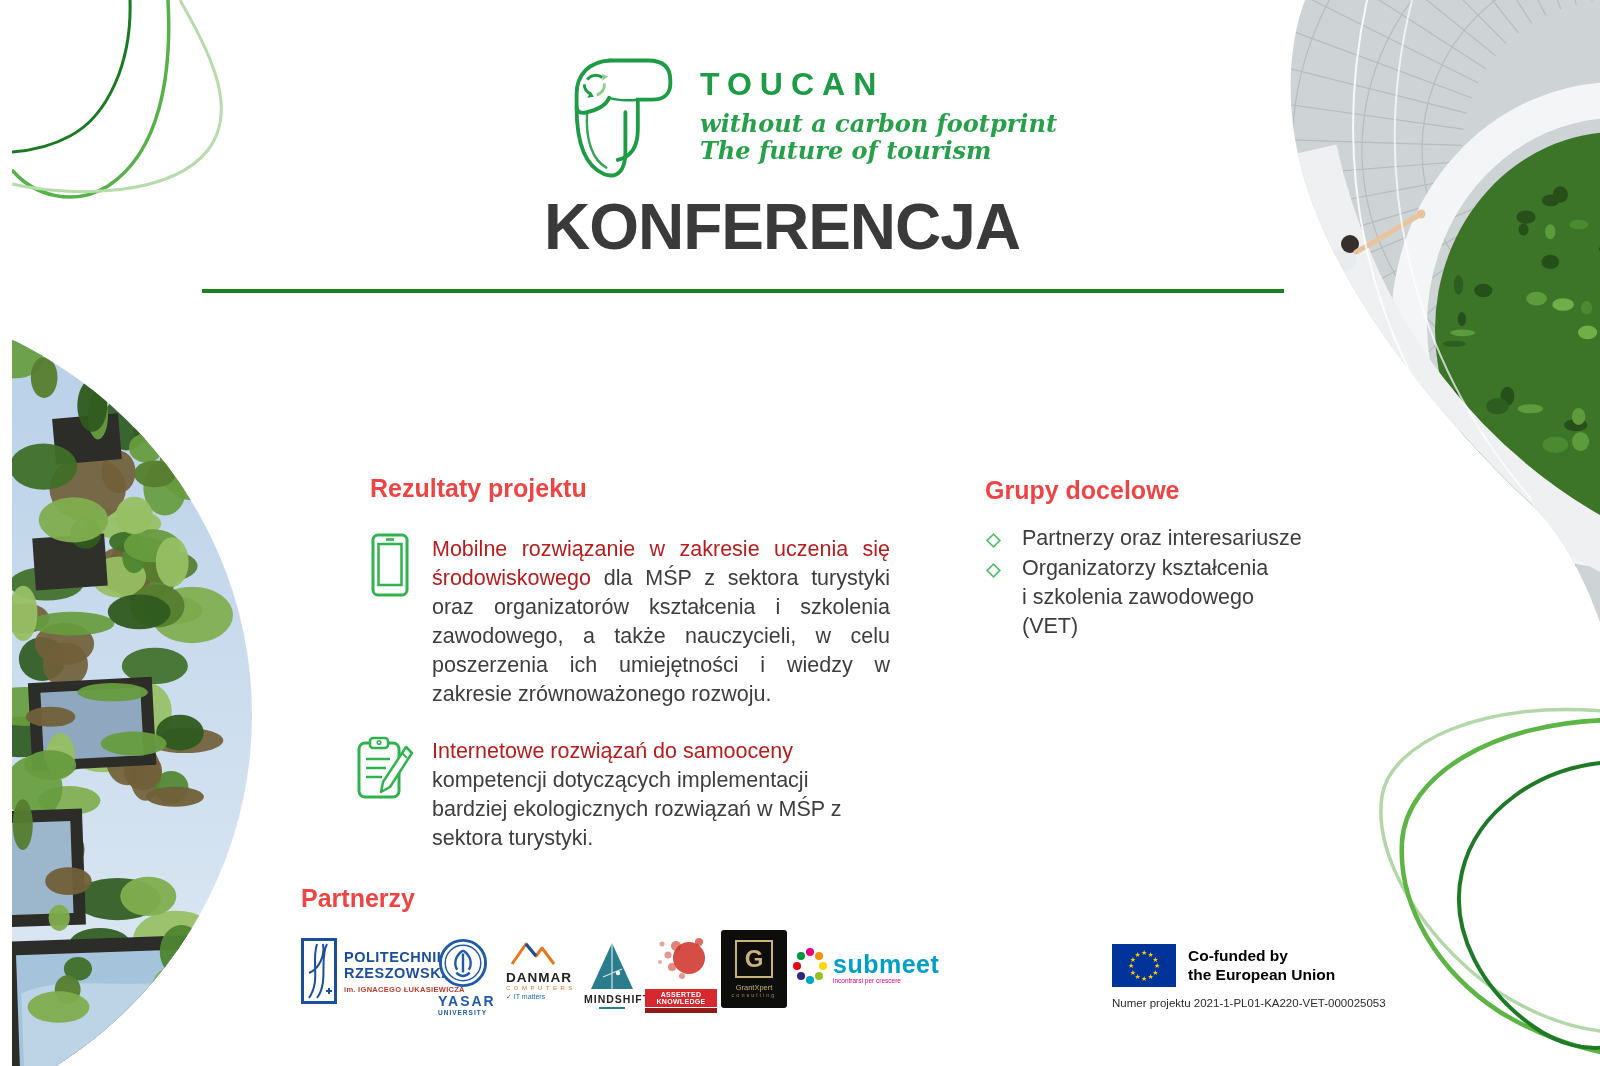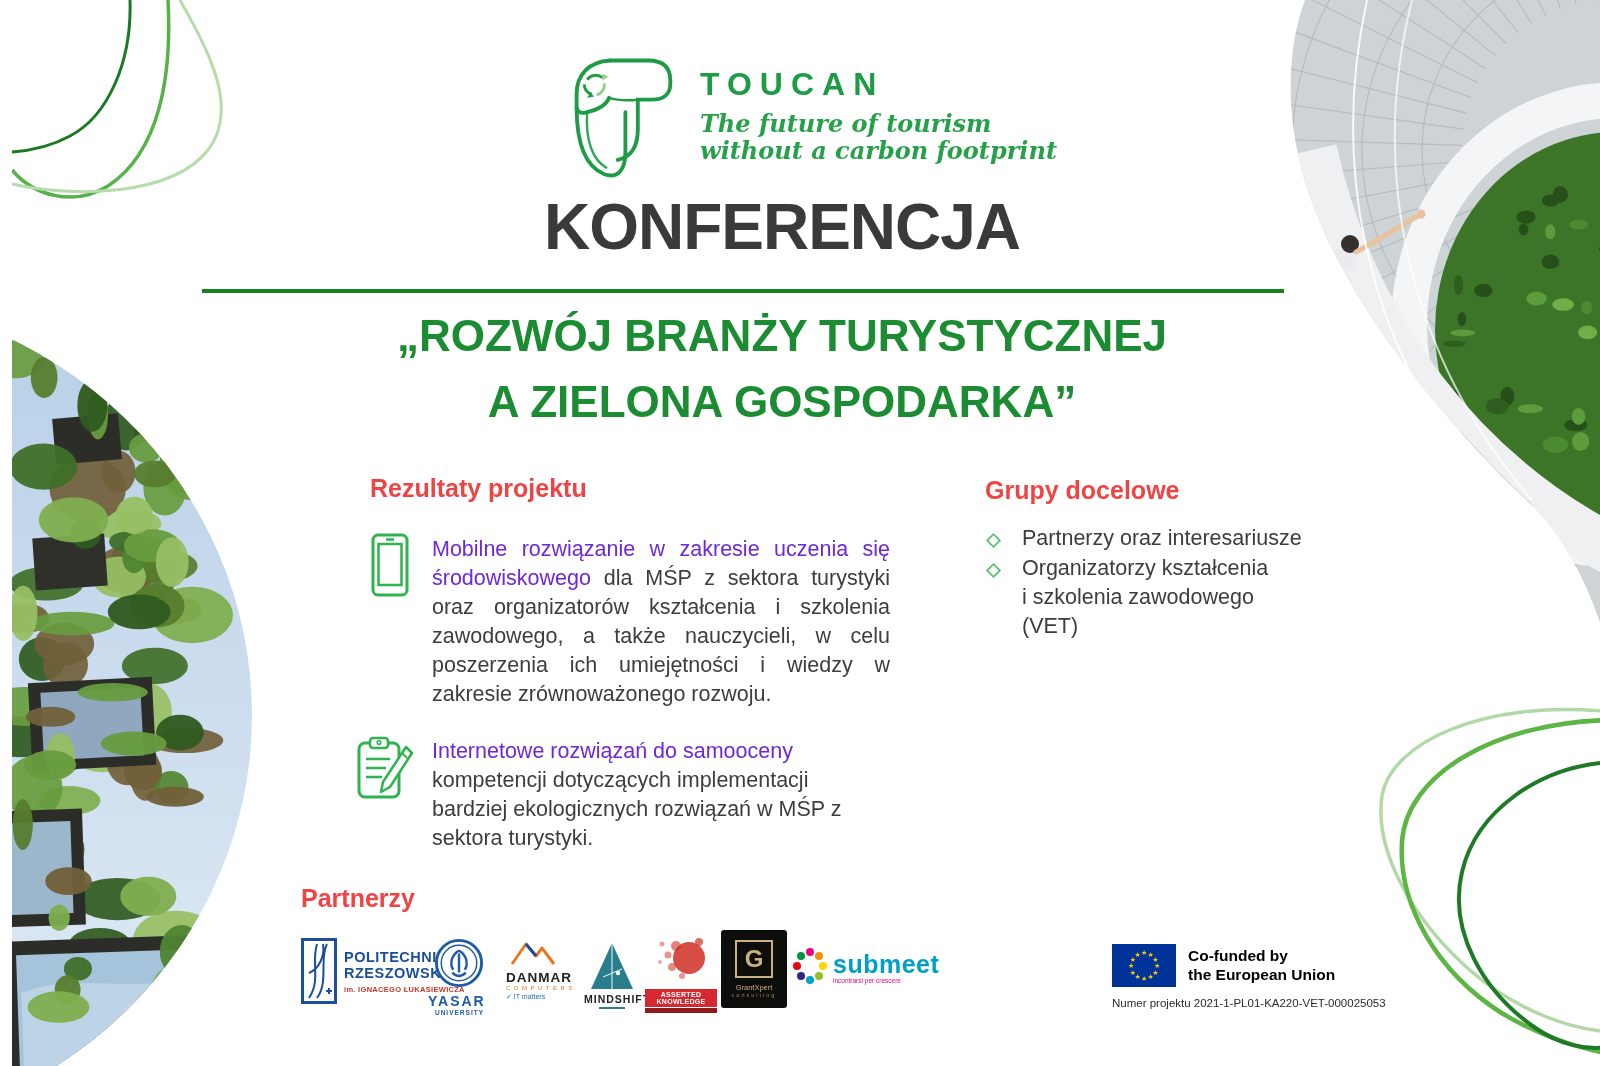--- a/index.html
+++ b/index.html
@@ -30,34 +30,34 @@
 
   .section-heading{font-size:25px;font-weight:bold;color:#ef4444;}
   .h-results{left:358px;top:474px;}
   .h-targets{left:973px;top:476px;}
   .h-partners{left:289px;top:884px;}
 
   .res-icon-1{left:358px;top:532px;}
   .res-text-1{left:420px;top:535px;width:458px;font-size:21.5px;line-height:29px;text-align:justify;}
   .res-icon-2{left:344px;top:735px;}
   .res-text-2{left:420px;top:737px;width:424px;font-size:21.5px;line-height:29px;}
-  .green{color:#6d28d9;}
+  .green{color:#b91c1c;}
 
   .tg-list{left:973px;top:524px;width:330px;}
   .tg-item{display:flex;align-items:flex-start;margin-bottom:1px;font-size:21.5px;line-height:29px;color:#3d3d3d;}
   .tg-item svg{flex:0 0 17px;margin:8px 20px 0 0;}
   .pre{white-space:pre-line;}
 
   
   .logo{position:absolute;}
   .lp-pol{left:289px;top:938px;display:flex;align-items:center;}
   .pol-text{margin-left:7px;}
   .pol-l1,.pol-l2{font-size:14.5px;font-weight:bold;color:#1b4f9c;line-height:16.5px;letter-spacing:.5px;}
   .pol-l3{font-size:7.5px;font-weight:bold;color:#c0392b;margin-top:3px;letter-spacing:.3px;}
-  .lp-yasar{left:416px;top:938px;width:56px;text-align:right;}
+  .lp-yasar{left:426px;top:938px;width:56px;text-align:left;}
   .yasar-l1{font-size:14px;font-weight:bold;color:#1e5aa8;letter-spacing:2px;margin-top:1px;}
   .yasar-l2{font-size:6.5px;font-weight:bold;color:#1e5aa8;letter-spacing:1px;}
   .lp-danmar{left:494px;top:940px;width:68px;text-align:left;}
   .dm-l1{font-size:13.5px;font-weight:bold;color:#222;letter-spacing:1px;}
   .dm-l2{font-size:6px;color:#e87722;letter-spacing:3.5px;}
   .dm-it{font-size:7px;color:#1b6fb5;margin-top:2px;}
   .lp-mind{left:572px;top:941px;width:56px;text-align:center;}
   .ms-l1{font-size:10.5px;font-weight:bold;color:#222;letter-spacing:1px;margin-top:2px;}
   .ms-sub{width:26px;height:2px;background:#2a7d8c;margin:2px auto 0;}
   .lp-ak{left:633px;top:931px;width:72px;text-align:center;}
@@ -397,30 +397,26 @@
     <g fill="none" stroke-width="3">
       <path d="M20,28 A11,11 0 0 1 36,26" stroke="#1e9b45"></path>
       <path d="M38,32 A11,11 0 0 1 30,44" stroke="#8fcf8a"></path>
       <path d="M24,43 A11,11 0 0 1 17,33" stroke="#1e9b45"></path>
     </g>
     <path d="M36,22 l6,3 -6,4 z" fill="#8fcf8a"></path>
     <path d="M27,46 l-7,1 4,-6 z" fill="#1e9b45"></path>
   </svg>
   <div class="abs brand-name">TOUCAN</div>
   <div class="abs brand-tagline">
+    <div>without a carbon footprint</div>
     <div>The future of tourism</div>
-    <div>without a carbon footprint</div>
   </div>
 
   <h1 class="abs title" style="margin:0">KONFERENCJA</h1>
   <div class="abs separator"></div>
-  <div class="abs subtitle">
-    <div>„ROZWÓJ BRANŻY TURYSTYCZNEJ</div>
-    <div>A ZIELONA GOSPODARKA”</div>
-  </div>
 
   <div class="abs section-heading h-results">Rezultaty projektu</div>
 
   <svg class="abs res-icon-1" width="40" height="66" viewBox="0 0 40 66">
     <rect x="3" y="3" width="34" height="60" rx="5" fill="none" stroke="#2eb34e" stroke-width="3"></rect>
     <rect x="8.5" y="12" width="23" height="41" fill="none" stroke="#2eb34e" stroke-width="2.5"></rect>
     <path d="M16,7.5 L24,7.5" stroke="#2eb34e" stroke-width="2.5"></path>
   </svg>
   <p class="abs res-text-1" style="margin:0"><span class="green">Mobilne rozwiązanie w zakresie uczenia się środowiskowego</span> <span>dla MŚP z sektora turystyki oraz organizatorów kształcenia i szkolenia zawodowego, a także nauczycieli, w celu poszerzenia ich umiejętności i wiedzy w zakresie zrównoważonego rozwoju.</span></p>
 

